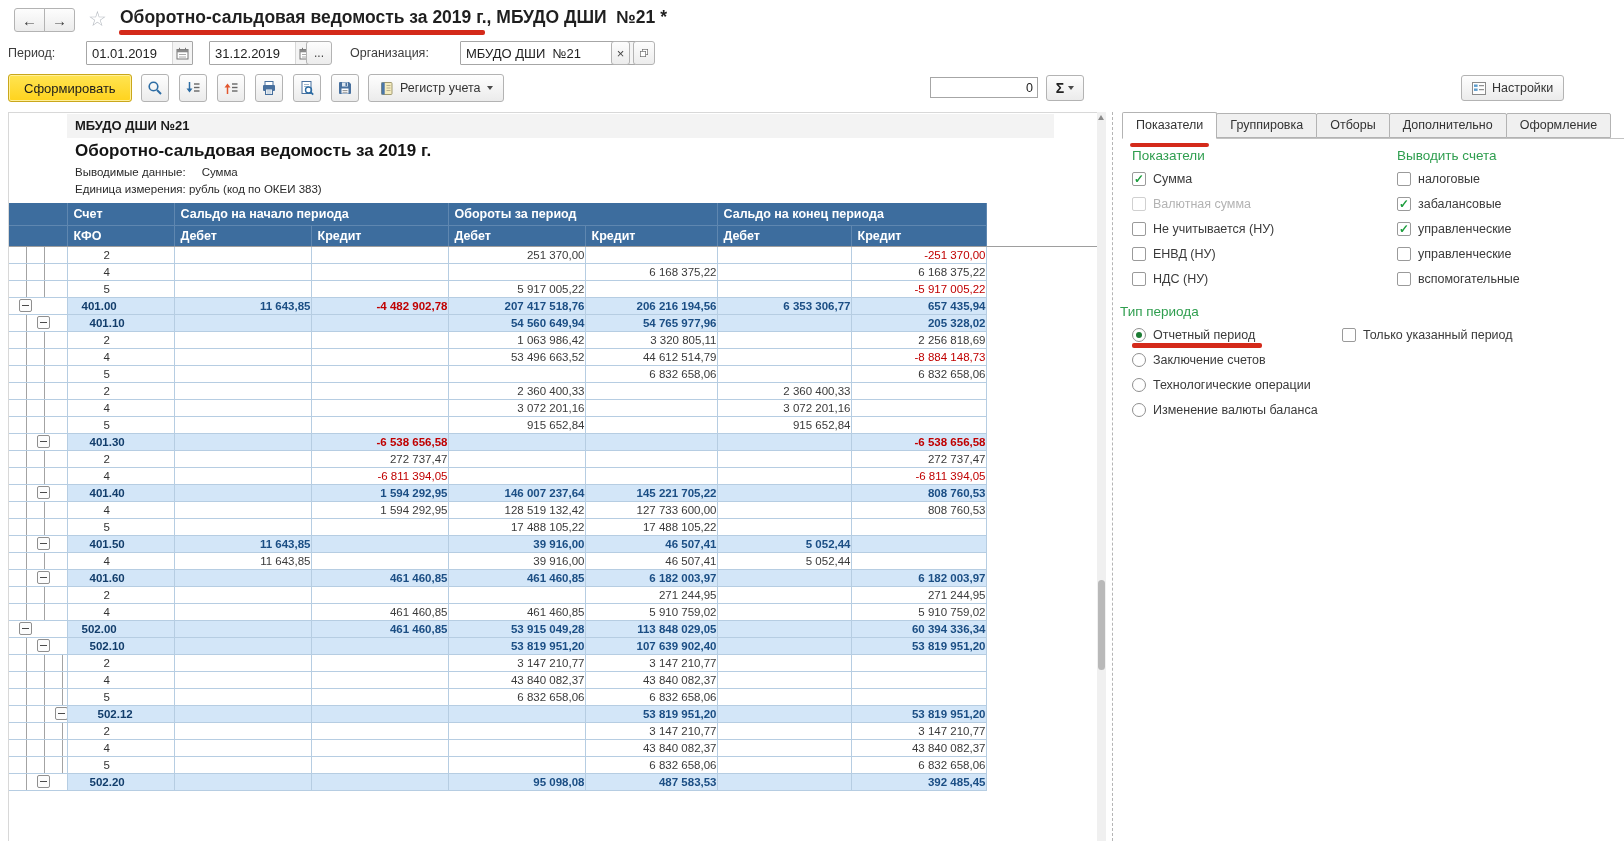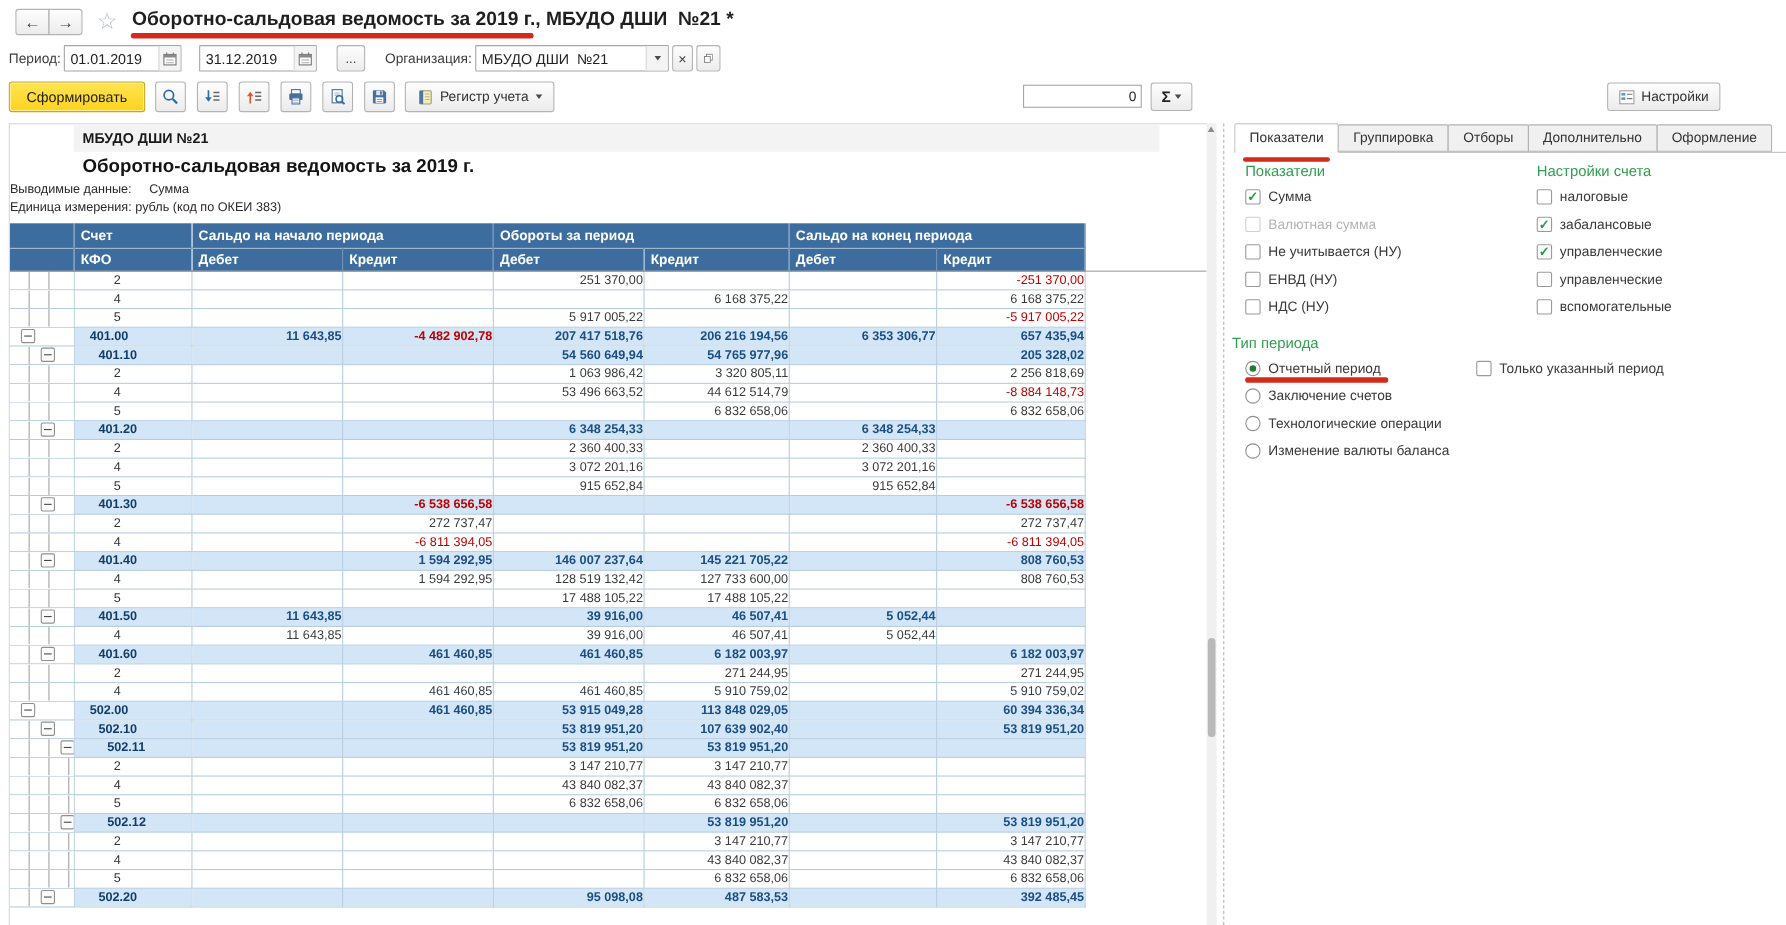--- a/index.html
+++ b/index.html
@@ -10,21 +10,21 @@
   .nav-btn{width:31px;height:24px;border:1px solid #b3b3b3;background:linear-gradient(#fdfdfd,#ececec);
            display:flex;align-items:center;justify-content:center;font-size:15px;color:#3f3f3f;padding:0;cursor:pointer;}
   .nav-btn:first-child{border-radius:3px 0 0 3px;}
   .nav-btn:last-child{border-radius:0 3px 3px 0;margin-left:-1px;}
   .star{position:absolute;left:88px;top:7px;font-size:21px;color:#b9bec4;cursor:pointer;}
   .win-title{position:absolute;left:120px;top:7px;margin:0;font-size:17.5px;font-weight:bold;color:#1f1f1f;white-space:pre;}
   .ann{background:#d42a1a;border-radius:2px;display:block;}
   .ann-title{position:absolute;left:119px;top:30px;width:366px;height:5px;}
   
   .flabel{position:absolute;top:40px;height:26px;line-height:26px;font-size:12.5px;color:#3c3c3c;}
-  .field{position:absolute;top:41px;height:24px;border:1px solid #a6a6a6;background:#fff;display:flex;align-items:stretch;box-sizing:border-box;border-radius:1px;}
+  .field{position:absolute;top:41px;height:24px;border:1px solid #a6a6a6;background:#fff;display:flex;align-items:stretch;box-sizing:border-box;border-radius:1px;margin-left:28px;}
   .field input{border:0;outline:0;min-width:0;flex:1;font-family:"Liberation Sans",sans-serif;font-size:13px;color:#222;padding:0 5px;background:transparent;}
   .fbtn{width:19px;display:flex;align-items:center;justify-content:center;background:#f4f4f4;border-left:1px solid #d7d7d7;cursor:pointer;}
   .mini-btn{position:absolute;top:41px;height:24px;border:1px solid #b3b3b3;background:linear-gradient(#fdfdfd,#ececec);
             border-radius:3px;display:flex;align-items:center;justify-content:center;font-size:12px;color:#444;cursor:pointer;box-sizing:border-box;}
   .caret{width:0;height:0;border-left:3.5px solid transparent;border-right:3.5px solid transparent;border-top:4px solid #4a4a4a;display:inline-block;}
   
   .gen-btn{position:absolute;left:8px;top:74px;height:28px;padding:0 15px;font-size:13px;color:#1c1c1c;
            background:linear-gradient(#ffe452,#ffd31d);border:1px solid #c9a71b;box-shadow:inset 0 0 0 1px #ffef9a;
            border-radius:3px;cursor:pointer;font-family:"Liberation Sans",sans-serif;}
   .tbtn{position:absolute;top:74px;width:28px;height:28px;border:1px solid #b3b3b3;background:linear-gradient(#fefefe,#ebebeb);
@@ -34,21 +34,21 @@
   .counter{position:absolute;left:930px;top:77px;width:108px;height:21px;border:1px solid #a6a6a6;font-size:12.5px;
            text-align:right;padding:0 4px;box-sizing:border-box;color:#222;font-family:"Liberation Sans",sans-serif;}
   .sigma{position:absolute;left:1046px;top:75px;width:38px;height:26px;gap:4px;padding:0;}
   .sigma span.s{font-size:14px;font-weight:bold;color:#222;}
   
   .sheet{position:absolute;left:8px;top:112px;width:1089px;height:729px;background:#fff;
          border-top:1px solid #d8d8d8;border-left:1px solid #d8d8d8;overflow:hidden;box-sizing:border-box;}
   .sheet-org{margin:1px 0 0 58px;width:987px;height:24px;line-height:24px;background:#f3f3f3;
              font-size:13px;font-weight:bold;color:#1a1a1a;padding-left:8px;box-sizing:border-box;}
   .sheet-title{margin-left:66px;height:26px;line-height:26px;font-size:17px;font-weight:bold;color:#141414;}
-  .sheet-meta{height:17px;line-height:17px;font-size:11.5px;color:#2a2a2a;}
+  .sheet-meta{margin-left:66px;height:17px;line-height:17px;font-size:11.5px;color:#2a2a2a;}
   .sheet-meta .v{margin-left:16px;}
   .freeze{position:absolute;left:0;right:0;top:133px;height:1px;background:#9e9e9e;}
   table.rep{border-collapse:collapse;table-layout:fixed;width:977px;margin-top:5px;}
   table.rep th{background:#3d6d9e;color:#fff;font-size:12.5px;font-weight:bold;text-align:left;
                padding:0 0 0 6px;border-right:1px solid #5f87b0;border-bottom:1px solid #5f87b0;overflow:hidden;white-space:nowrap;}
   table.rep thead tr:first-child th{height:22px;}
   table.rep thead tr:last-child th{height:20px;}
   th.ghost{background:#fff;border:none;}
   table.rep td{height:16px;line-height:16px;font-size:11.5px;padding:0;overflow:hidden;white-space:nowrap;
                border-right:1px solid #b6cde2;border-bottom:1px solid #b6cde2;box-sizing:content-box;}
@@ -367,33 +367,20 @@
             <i class="tline" style="left: 35px;"></i>
           </td>
           <td class="acct">5</td>
           <td class="val"></td>
           <td class="val"></td>
           <td class="val"></td>
           <td class="val">6 832 658,06</td>
           <td class="val"></td>
           <td class="val">6 832 658,06</td>
         </tr>
-        <tr class="grp">
-          <td class="tree">
-            <i class="tline" style="left: 17px;"></i>
-            <span class="tbox" style="left: 28px;"></span>
-          </td>
-          <td class="acct" style="padding-left: 22px;">401.20</td>
-          <td class="val"></td>
-          <td class="val"></td>
-          <td class="val">6 348 254,33</td>
-          <td class="val"></td>
-          <td class="val">6 348 254,33</td>
-          <td class="val"></td>
-        </tr>
         <tr class="leaf">
           <td class="tree">
             <i class="tline" style="left: 17px;"></i>
             <i class="tline" style="left: 35px;"></i>
           </td>
           <td class="acct">2</td>
           <td class="val"></td>
           <td class="val"></td>
           <td class="val">2 360 400,33</td>
           <td class="val"></td>
@@ -586,34 +573,20 @@
             <i class="tline" style="left: 17px;"></i>
             <span class="tbox" style="left: 28px;"></span>
           </td>
           <td class="acct" style="padding-left: 22px;">502.10</td>
           <td class="val"></td>
           <td class="val"></td>
           <td class="val">53 819 951,20</td>
           <td class="val">107 639 902,40</td>
           <td class="val"></td>
           <td class="val">53 819 951,20</td>
-        </tr>
-        <tr class="grp">
-          <td class="tree">
-            <i class="tline" style="left: 17px;"></i>
-            <i class="tline" style="left: 35px;"></i>
-            <span class="tbox" style="left: 46px;"></span>
-          </td>
-          <td class="acct" style="padding-left: 30px;">502.11</td>
-          <td class="val"></td>
-          <td class="val"></td>
-          <td class="val">53 819 951,20</td>
-          <td class="val">53 819 951,20</td>
-          <td class="val"></td>
-          <td class="val"></td>
         </tr>
         <tr class="leaf">
           <td class="tree">
             <i class="tline" style="left: 17px;"></i>
             <i class="tline" style="left: 35px;"></i>
             <i class="tline" style="left: 53px;"></i>
           </td>
           <td class="acct">2</td>
           <td class="val"></td>
           <td class="val"></td>
@@ -754,21 +727,21 @@
       </label>
       <label class="chk-row">
         <span class="cbx"></span>
         <span class="chk-label">ЕНВД (НУ)</span>
       </label>
       <label class="chk-row">
         <span class="cbx"></span>
         <span class="chk-label">НДС (НУ)</span>
       </label>
     </div>
-  <div class="sec-title" style="left:277px;top:36px;">Настройки счета</div>
+  <div class="sec-title" style="left:277px;top:36px;">Выводить счета</div>
   <div class="list" style="left:277px;top:54px;">
       <label class="chk-row">
         <span class="cbx"></span>
         <span class="chk-label">налоговые</span>
       </label>
       <label class="chk-row">
         <span class="cbx">✓</span>
         <span class="chk-label">забалансовые</span>
       </label>
       <label class="chk-row">

